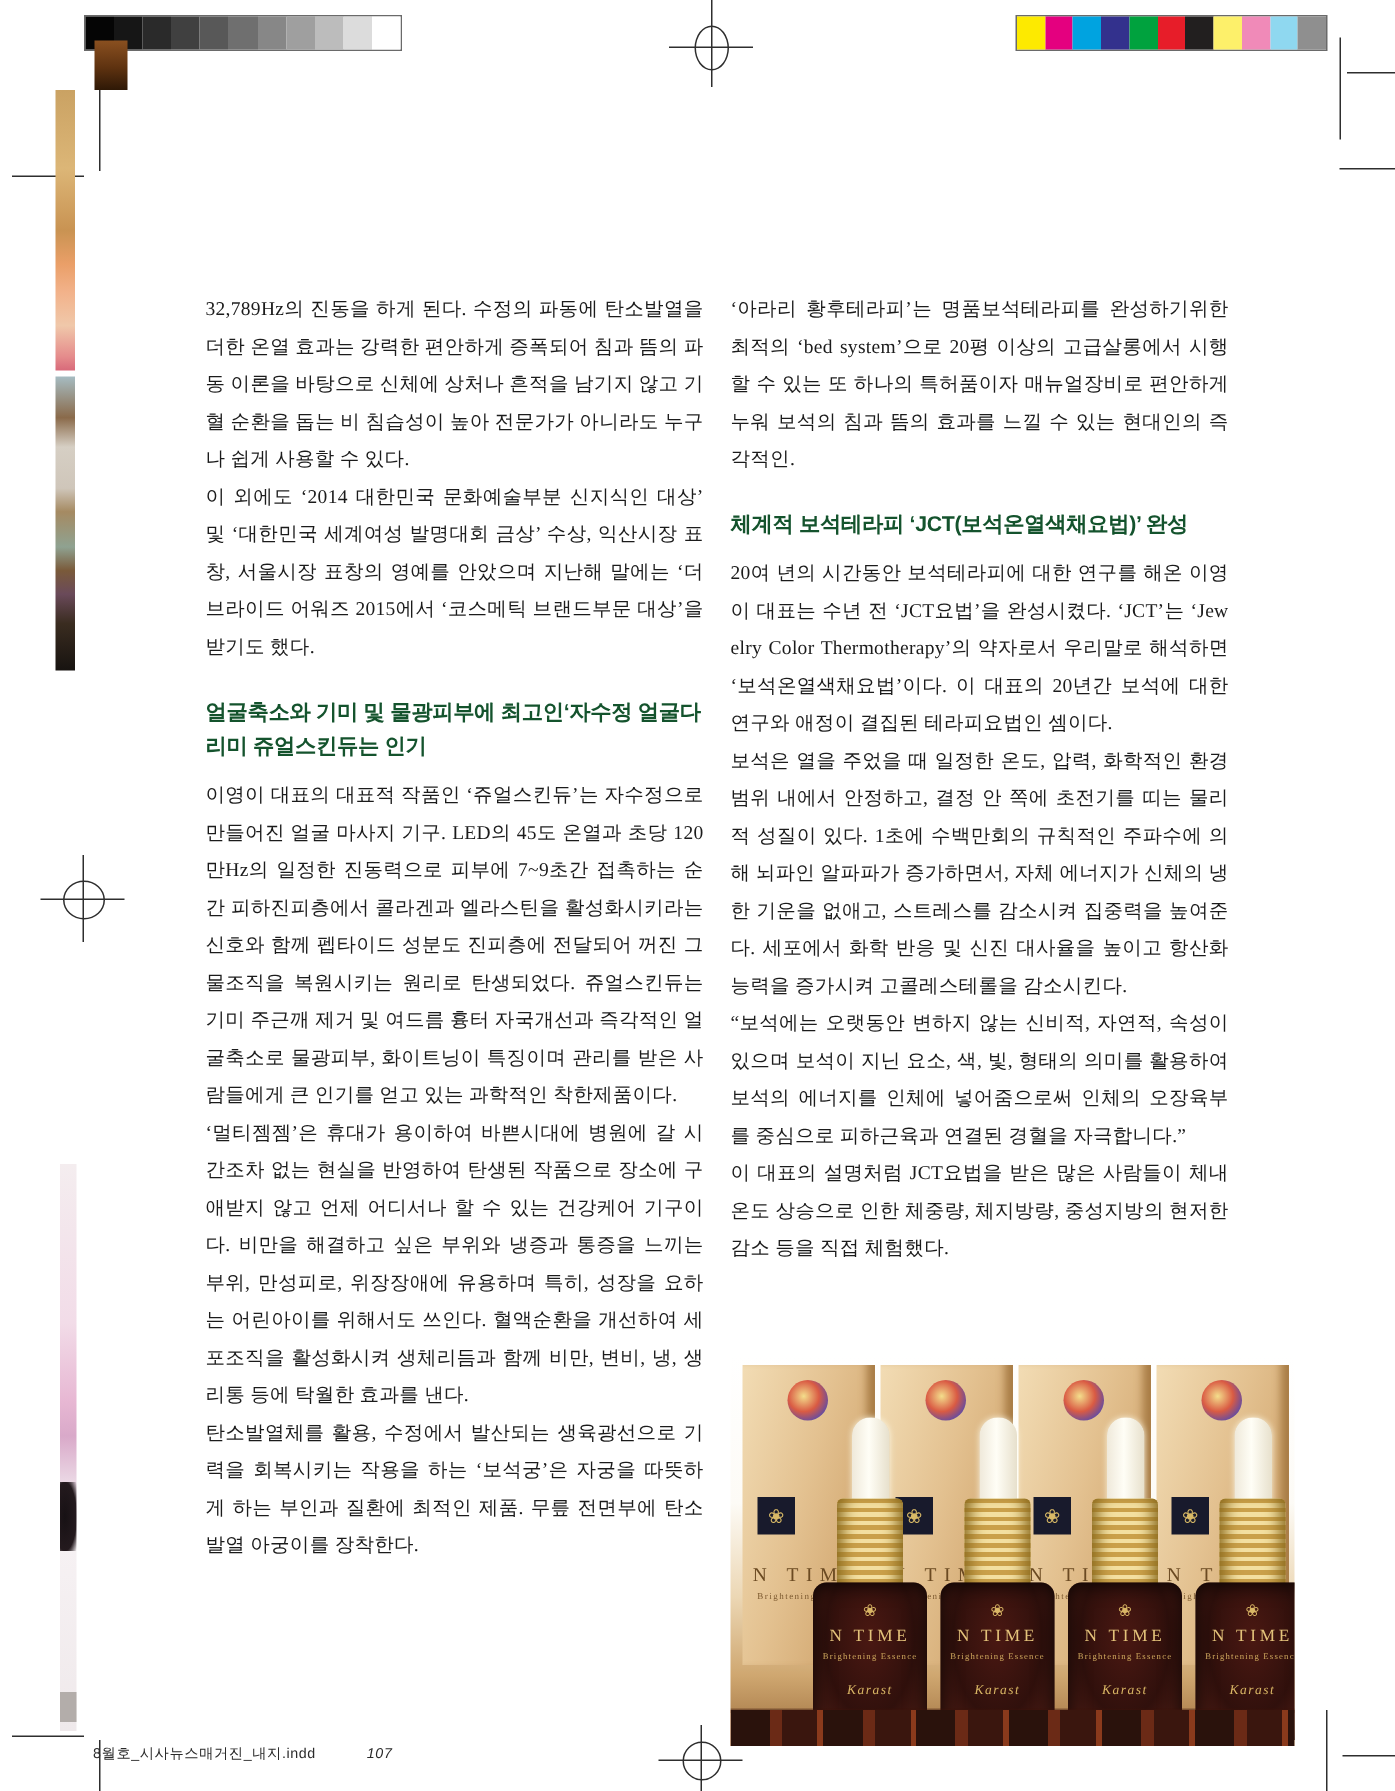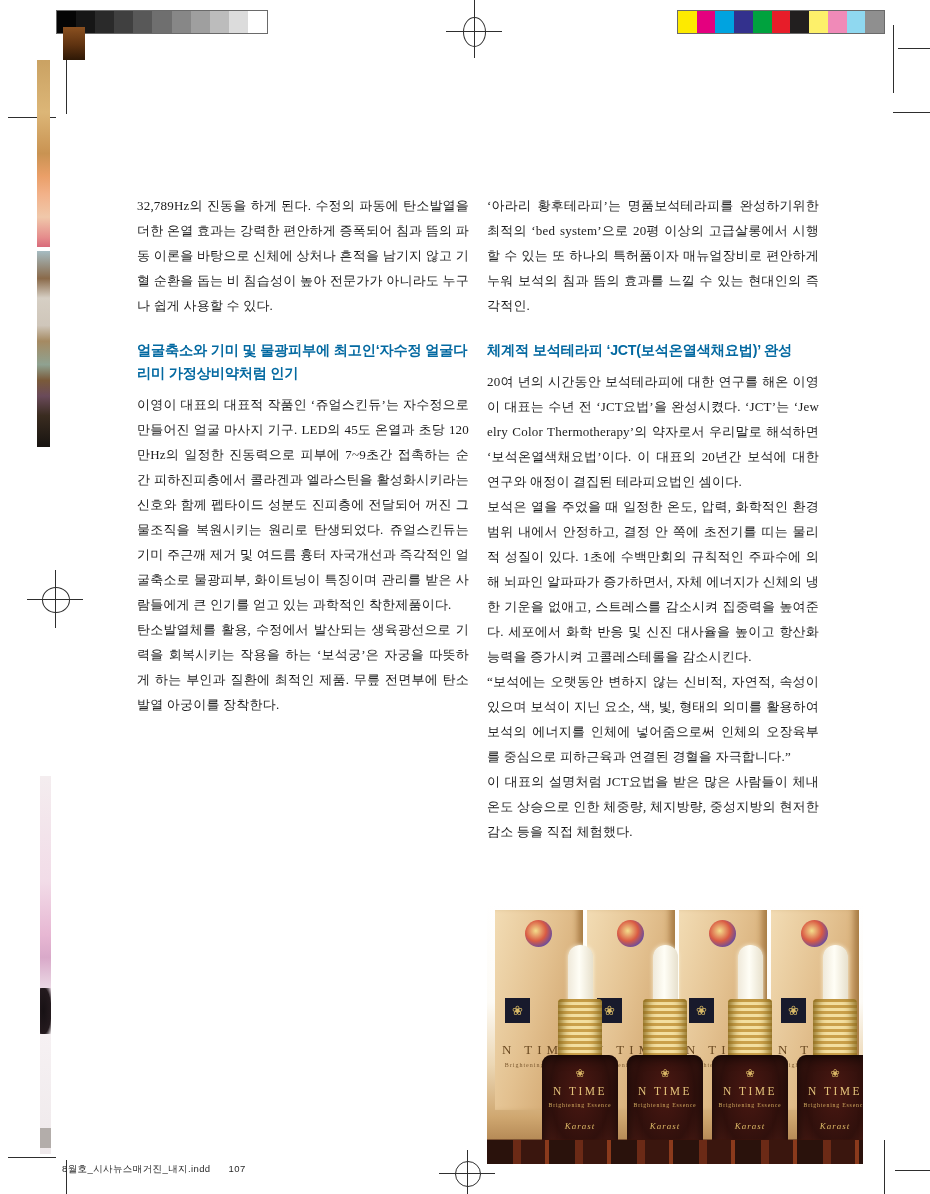--- a/index.html
+++ b/index.html
@@ -13,21 +13,21 @@
   .reg-circ{position:absolute;border:1px solid #2e2e2e;border-radius:50%;background:transparent;}
 
   
   .bleed{position:absolute;}
 
   
   .col{position:absolute;top:193px;width:332px;}
   .col p{margin:0;font-size:13px;line-height:25px;text-align:justify;word-break:break-all;
          letter-spacing:0.2px;}
   .col h3{margin:21px 0 7px 0;font-family:"Liberation Sans","DejaVu Sans",sans-serif;
-          font-size:14.2px;line-height:23px;font-weight:bold;color:#0369a1;letter-spacing:-0.2px;}
+          font-size:14.2px;line-height:23px;font-weight:bold;color:#14532d;letter-spacing:-0.2px;}
   .col-left{left:137px;}
   .col-right{left:487px;}
 
   
   .photo{position:absolute;left:487px;top:903px;width:376px;height:261px;overflow:hidden;
          background:linear-gradient(180deg,#ffffff 0%,#fdfbf6 38%,#ecd7b4 62%,#cfa770 82%,#9a6b3b 100%);}
   .pbox{position:absolute;top:7px;width:88px;height:200px;
         background:linear-gradient(105deg,#f2dcb4 0%,#e3c190 40%,#cda express 100%);
         background:linear-gradient(105deg,#f2dcb4 0%,#e3c190 45%,#c99a60 100%);
         box-shadow:inset -9px 0 6px -4px #a87c45;}
@@ -134,22 +134,24 @@
   <div class="bleed" style="left:63px;top:27px;width:22px;height:33px;background:linear-gradient(180deg,#8a5020 0%,#5e3210 55%,#2e1806 100%);"></div>
   <div class="bleed" style="left:37px;top:60px;width:13px;height:187px;background:linear-gradient(180deg,#caa263 0%,#dcb677 28%,#c99352 50%,#ea9f68 62%,#f2b28a 72%,#f0c8aa 84%,#e58c8c 95%,#d86a7a 100%);"></div>
   <div class="bleed" style="left:37px;top:251px;width:13px;height:196px;background:linear-gradient(180deg,#a6bcc2 0%,#8a6a4a 14%,#d6cfc4 24%,#cfc6ba 38%,#a58a62 46%,#8fa291 58%,#7a5a3a 66%,#6a4a5a 74%,#3a2c20 84%,#171310 100%);"></div>
   <div class="bleed" style="left:40px;top:776px;width:11px;height:378px;background:linear-gradient(180deg,#f4edef 0%,#f2dce8 28%,#e7b7d3 42%,#d9a9c9 48%,#efe3eb 58%,#f6f1f3 68%,#efe9eb 100%);">
     <div style="position:absolute;left:0;top:212px;width:100%;height:46px;background:radial-gradient(ellipse at 30% 50%,#171114 0%,#241a1e 70%,transparent 100%);"></div>
     <div style="position:absolute;left:0;top:352px;width:100%;height:20px;background:#b3adaa;"></div>
   </div>
 
   <div class="col col-left">
     <p>32,789Hz의 진동을 하게 된다. 수정의 파동에 탄소발열을 더한 온열 효과는 강력한 편안하게 증폭되어 침과 뜸의 파동 이론을 바탕으로 신체에 상처나 흔적을 남기지 않고 기혈 순환을 돕는 비 침습성이 높아 전문가가 아니라도 누구나 쉽게 사용할 수 있다.</p>
-    <h3>얼굴축소와 기미 및 물광피부에 최고인‘자수정 얼굴다리미 가정상비약처럼 인기</h3>
+    <p>이 외에도 ‘2014 대한민국 문화예술부분 신지식인 대상’ 및 ‘대한민국 세계여성 발명대회 금상’ 수상, 익산시장 표창, 서울시장 표창의 영예를 안았으며 지난해 말에는 ‘더 브라이드 어워즈 2015에서 ‘코스메틱 브랜드부문 대상’을 받기도 했다.</p>
+    <h3>얼굴축소와 기미 및 물광피부에 최고인‘자수정 얼굴다리미 쥬얼스킨듀는 인기</h3>
     <p>이영이 대표의 대표적 작품인 ‘쥬얼스킨듀’는 자수정으로 만들어진 얼굴 마사지 기구. LED의 45도 온열과 초당 120만Hz의 일정한 진동력으로 피부에 7~9초간 접촉하는 순간 피하진피층에서 콜라겐과 엘라스틴을 활성화시키라는 신호와 함께 펩타이드 성분도 진피층에 전달되어 꺼진 그물조직을 복원시키는 원리로 탄생되었다. 쥬얼스킨듀는 기미 주근깨 제거 및 여드름 흉터 자국개선과 즉각적인 얼굴축소로 물광피부, 화이트닝이 특징이며 관리를 받은 사람들에게 큰 인기를 얻고 있는 과학적인 착한제품이다.</p>
+    <p>‘멀티젬젬’은 휴대가 용이하여 바쁜시대에 병원에 갈 시간조차 없는 현실을 반영하여 탄생된 작품으로 장소에 구애받지 않고 언제 어디서나 할 수 있는 건강케어 기구이다. 비만을 해결하고 싶은 부위와 냉증과 통증을 느끼는 부위, 만성피로, 위장장애에 유용하며 특히, 성장을 요하는 어린아이를 위해서도 쓰인다. 혈액순환을 개선하여 세포조직을 활성화시켜 생체리듬과 함께 비만, 변비, 냉, 생리통 등에 탁월한 효과를 낸다.</p>
     <p>탄소발열체를 활용, 수정에서 발산되는 생육광선으로 기력을 회복시키는 작용을 하는 ‘보석궁’은 자궁을 따뜻하게 하는 부인과 질환에 최적인 제품. 무릎 전면부에 탄소발열 아궁이를 장착한다.</p>
   </div>
 
   <div class="col col-right">
     <p>‘아라리 황후테라피’는 명품보석테라피를 완성하기위한 최적의 ‘bed system’으로 20평 이상의 고급살롱에서 시행할 수 있는 또 하나의 특허품이자 매뉴얼장비로 편안하게 누워 보석의 침과 뜸의 효과를 느낄 수 있는 현대인의 즉각적인.</p>
     <h3>체계적 보석테라피 ‘JCT(보석온열색채요법)’ 완성</h3>
     <p>20여 년의 시간동안 보석테라피에 대한 연구를 해온 이영이 대표는 수년 전 ‘JCT요법’을 완성시켰다. ‘JCT’는 ‘Jewelry Color Thermotherapy’의 약자로서 우리말로 해석하면 ‘보석온열색채요법’이다. 이 대표의 20년간 보석에 대한 연구와 애정이 결집된 테라피요법인 셈이다.</p>
     <p>보석은 열을 주었을 때 일정한 온도, 압력, 화학적인 환경범위 내에서 안정하고, 결정 안 쪽에 초전기를 띠는 물리적 성질이 있다. 1초에 수백만회의 규칙적인 주파수에 의해 뇌파인 알파파가 증가하면서, 자체 에너지가 신체의 냉한 기운을 없애고, 스트레스를 감소시켜 집중력을 높여준다. 세포에서 화학 반응 및 신진 대사율을 높이고 항산화 능력을 증가시켜 고콜레스테롤을 감소시킨다.</p>
     <p>“보석에는 오랫동안 변하지 않는 신비적, 자연적, 속성이 있으며 보석이 지닌 요소, 색, 빛, 형태의 의미를 활용하여 보석의 에너지를 인체에 넣어줌으로써 인체의 오장육부를 중심으로 피하근육과 연결된 경혈을 자극합니다.”</p>
     <p>이 대표의 설명처럼 JCT요법을 받은 많은 사람들이 체내온도 상승으로 인한 체중량, 체지방량, 중성지방의 현저한 감소 등을 직접 체험했다.</p>
@@ -217,17 +219,17 @@
       <div class="bname">N TIME</div>
       <div class="bsub">Brightening Essence</div>
       <div class="bsig">Karast</div>
     </div>
 
     <div class="floorline"></div>
     <div class="reflect"></div>
   </div>
 
   <div class="slug" style="left:62px;top:1163px;">
-    <span>8월호_시사뉴스매거진_내지.indd</span><span style="margin-left:18px;">107</span>
+    <span>8월호_시사뉴스매거진_내지.indd</span><span style="margin-left:34px;font-style:italic;">107</span>
   </div>
   <div class="slug" style="left:700px;top:1217px;width:180px;text-align:right;white-space:pre;">2016-07-30   오후 2:42:13</div>
 
 </div>
 
 </body></html>

